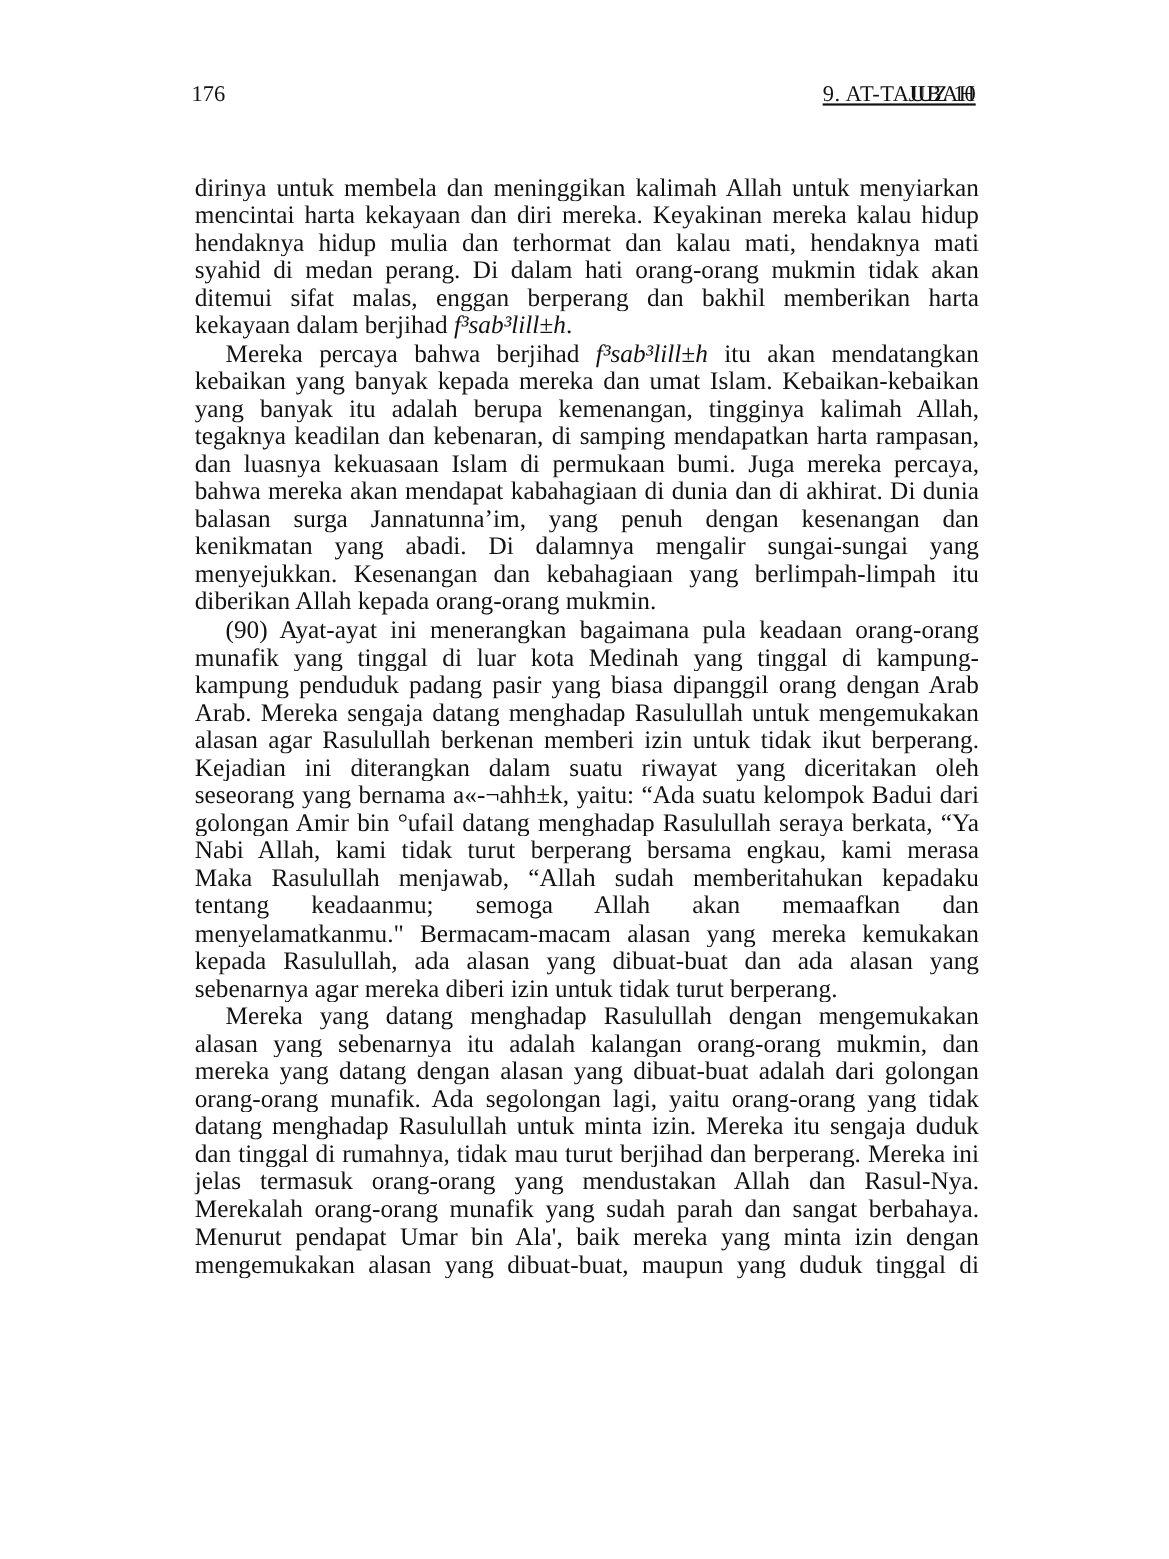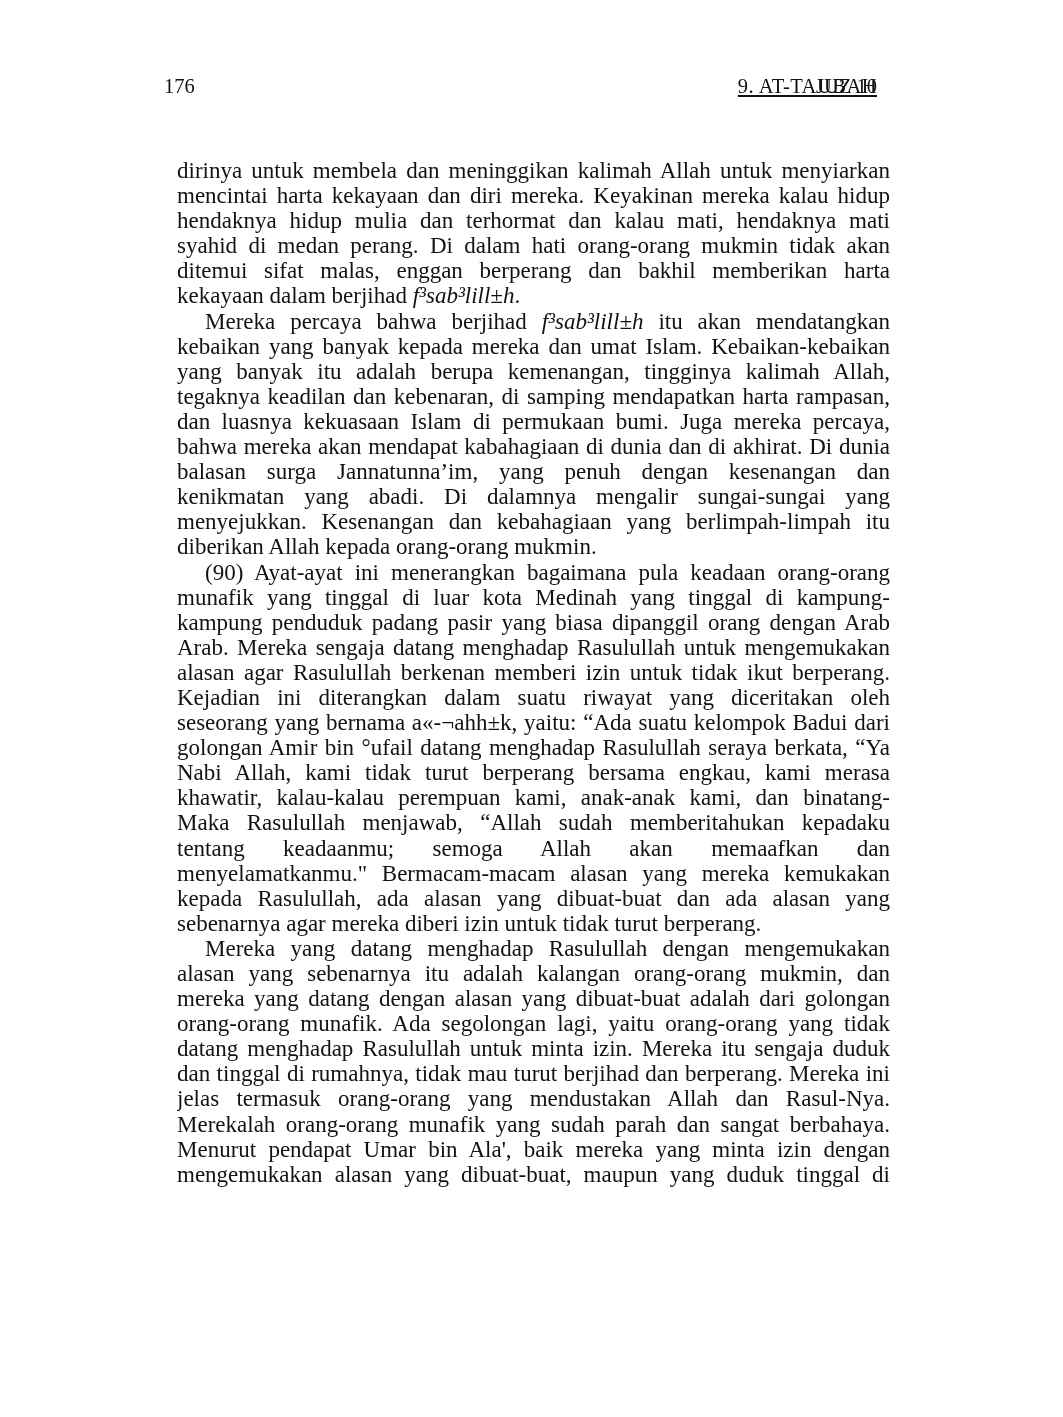--- a/index.html
+++ b/index.html
@@ -11,21 +11,21 @@
     position: relative;
     width: 1063px;
     height: 1417px;
     background: #ffffff;
     font-family: "Liberation Serif", serif;
     color: #121212;
     overflow: hidden;
   }
   .header {
     position: absolute;
-    left: 164px;
+    left: 174px;
     top: 73px;
     width: 713px;
     height: 27px;
     font-size: 20.5px;
     line-height: 27px;
   }
   .header .page-number {
     position: absolute;
     left: 0;
     top: 0;
@@ -107,21 +107,20 @@
       <div class="paragraph">
         <div class="line indent"><span>(90) Ayat-ayat ini menerangkan bagaimana pula keadaan orang-orang</span></div>
         <div class="line"><span>munafik yang tinggal di luar kota Medinah yang tinggal di kampung-</span></div>
         <div class="line"><span>kampung penduduk padang pasir yang biasa dipanggil orang dengan Arab</span></div>
         <div class="line"><span>Arab. Mereka sengaja datang menghadap Rasulullah untuk mengemukakan</span></div>
         <div class="line"><span>alasan agar Rasulullah berkenan memberi izin untuk tidak ikut berperang.</span></div>
         <div class="line"><span>Kejadian ini diterangkan dalam suatu riwayat yang diceritakan oleh</span></div>
         <div class="line"><span>seseorang yang bernama a«-¬ahh±k, yaitu: “Ada suatu kelompok Badui dari</span></div>
         <div class="line"><span>golongan Amir bin °ufail datang menghadap Rasulullah seraya berkata, “Ya</span></div>
         <div class="line"><span>Nabi Allah, kami tidak turut berperang bersama engkau, kami merasa</span></div>
-        <div class="line"><span>khawatir, kalau-kalau perempuan kami, anak-anak kami, dan binatang-</span></div>
         <div class="line"><span>Maka Rasulullah menjawab, “Allah sudah memberitahukan kepadaku</span></div>
         <div class="line"><span>tentang keadaanmu; semoga Allah akan memaafkan dan</span></div>
         <div class="line"><span>menyelamatkanmu." Bermacam-macam alasan yang mereka kemukakan</span></div>
         <div class="line"><span>kepada Rasulullah, ada alasan yang dibuat-buat dan ada alasan yang</span></div>
         <div class="line lastline"><span>sebenarnya agar mereka diberi izin untuk tidak turut berperang.</span></div>
       </div>
       <div class="paragraph">
         <div class="line indent"><span>Mereka yang datang menghadap Rasulullah dengan mengemukakan</span></div>
         <div class="line"><span>alasan yang sebenarnya itu adalah kalangan orang-orang mukmin, dan</span></div>
         <div class="line"><span>mereka yang datang dengan alasan yang dibuat-buat adalah dari golongan</span></div>

